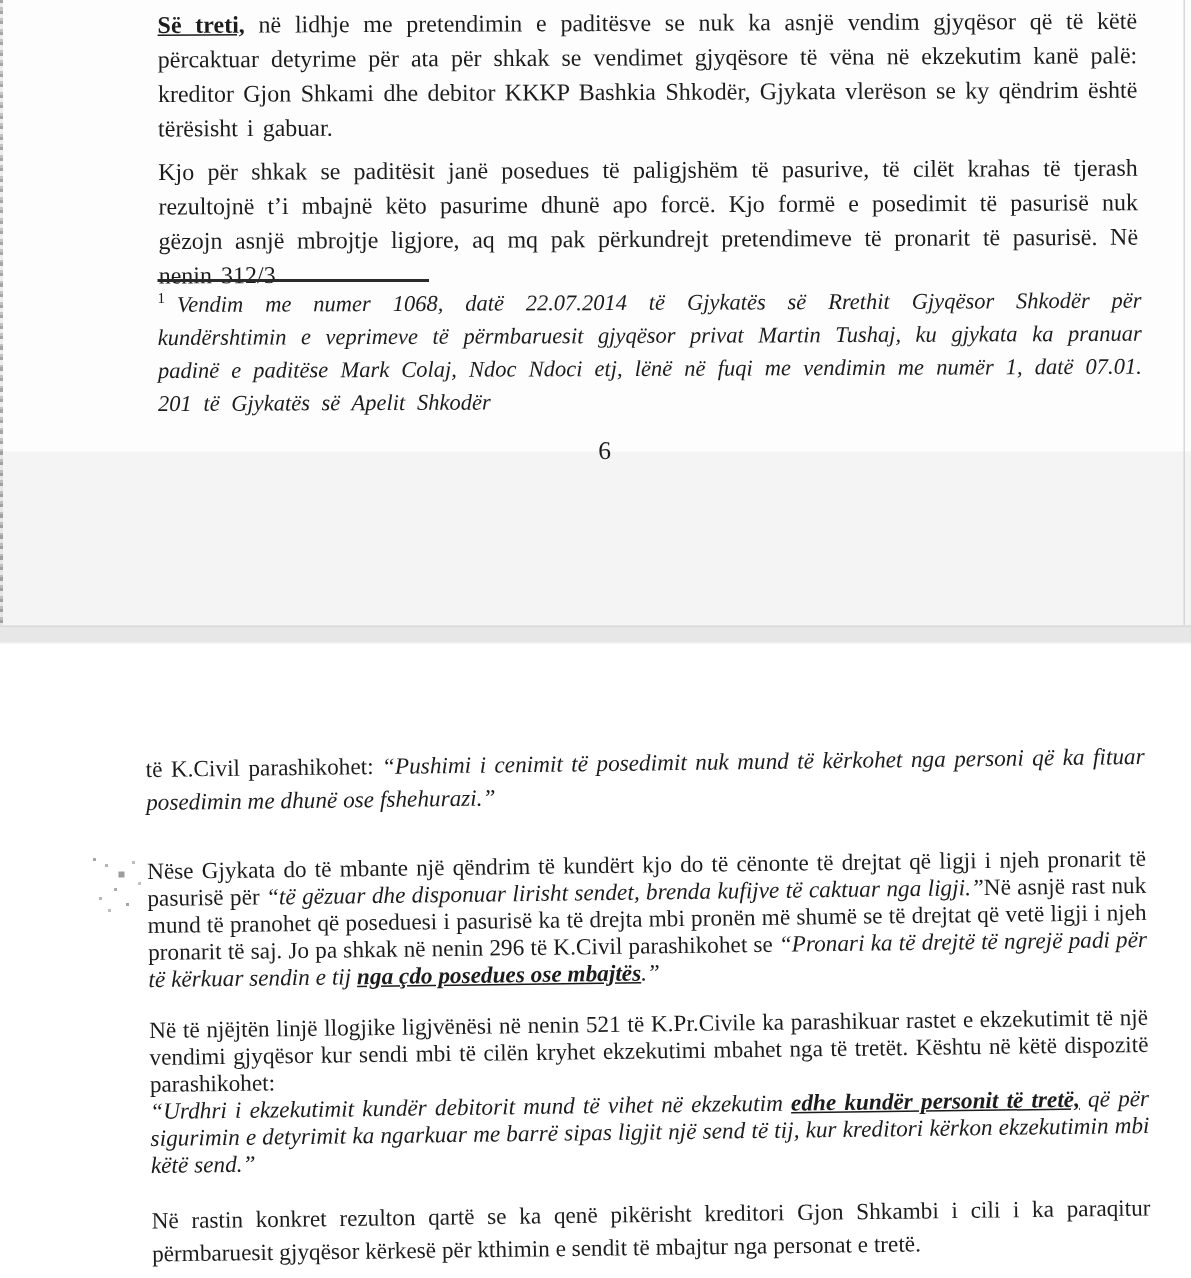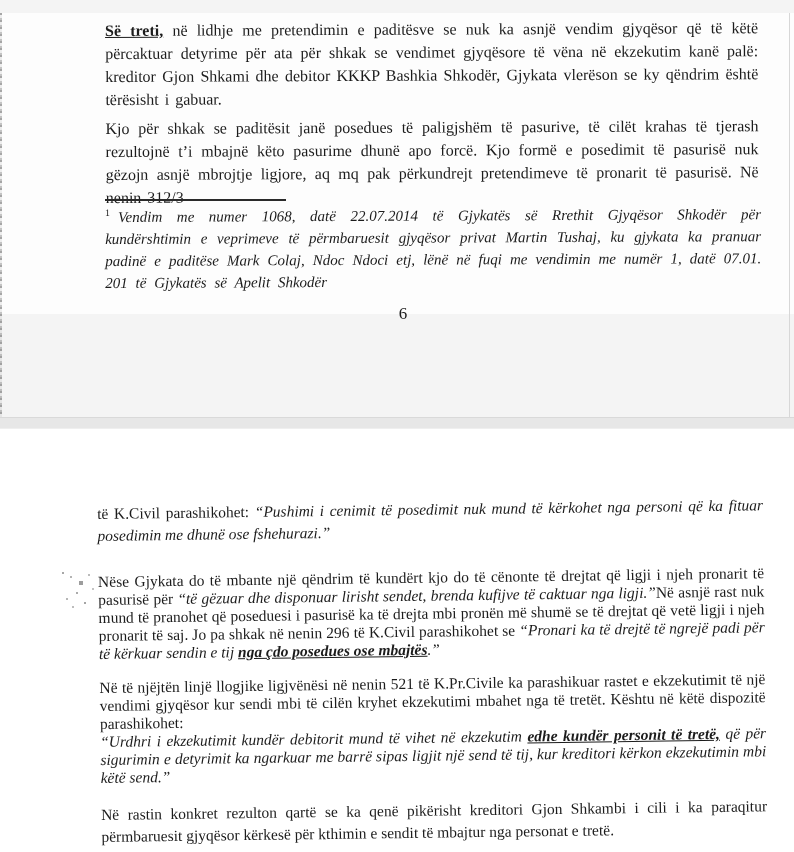--- a/index.html
+++ b/index.html
@@ -3,21 +3,21 @@
 <meta charset="utf-8">
 <style>
   html,body{margin:0;padding:0;}
   body{
     width:794px;height:852px;overflow:hidden;position:relative;
     background:#f4f4f4;
     font-family:"Liberation Serif", serif;
     color:#1c1c1c;
   }
   .page{position:absolute;left:0;width:794px;background:#fdfdfd;}
-  #page-top{top:13px;height:301px;}
+  #page-top{top:0;height:301px;}
   #page-bottom{top:429px;height:423px;background:#ffffff;}
   #page-divider{
     position:absolute;left:0;top:417px;width:794px;height:12px;
     background:#e7e7e7;
     border-top:1px solid #d9d9d9;border-bottom:1px solid #efefef;
     box-sizing:border-box;
   }
   
   .left-edge{
     position:absolute;left:0;top:0;width:2px;height:417px;

